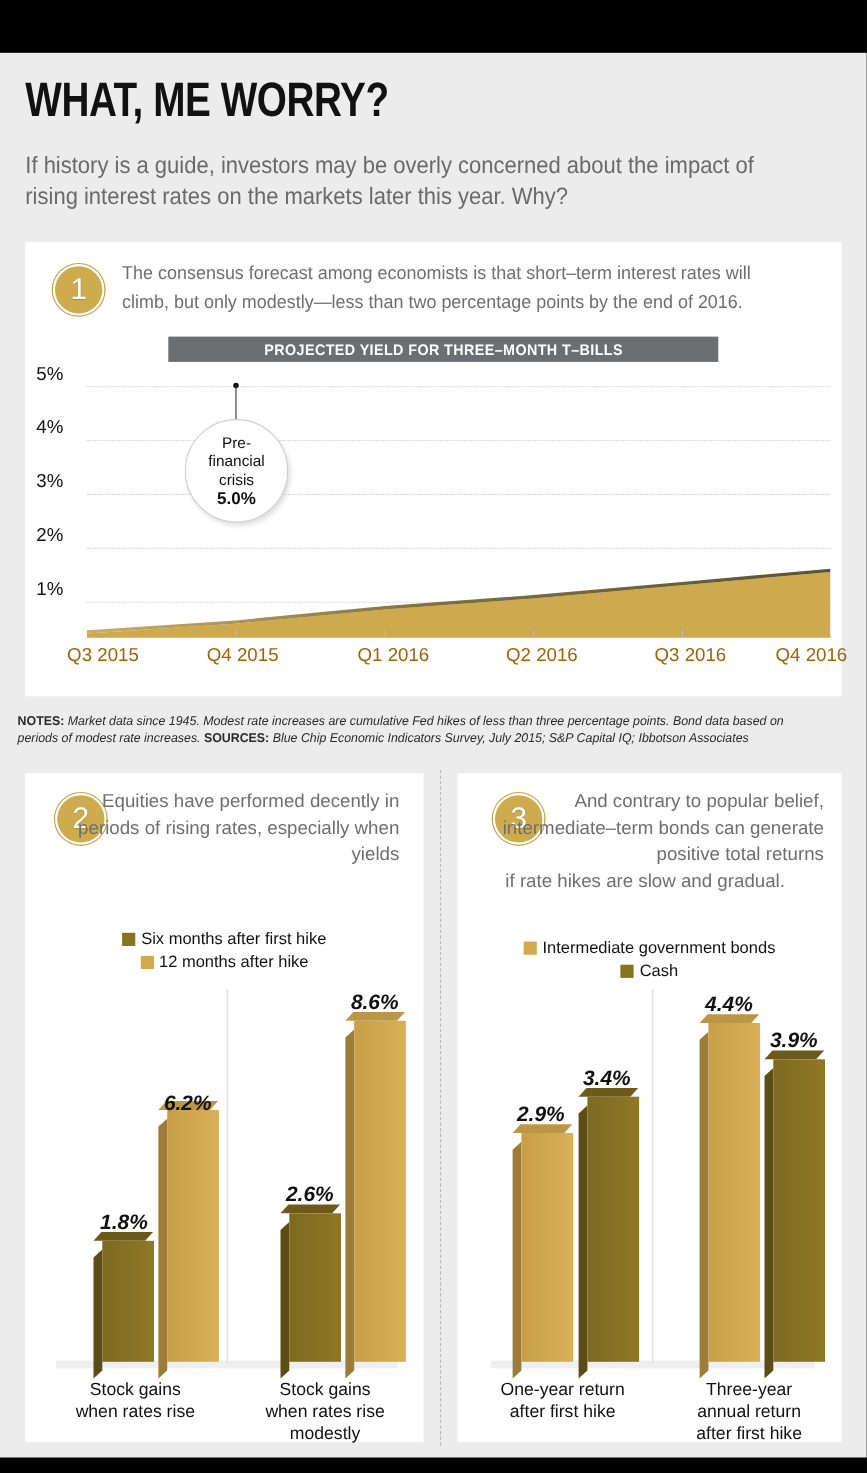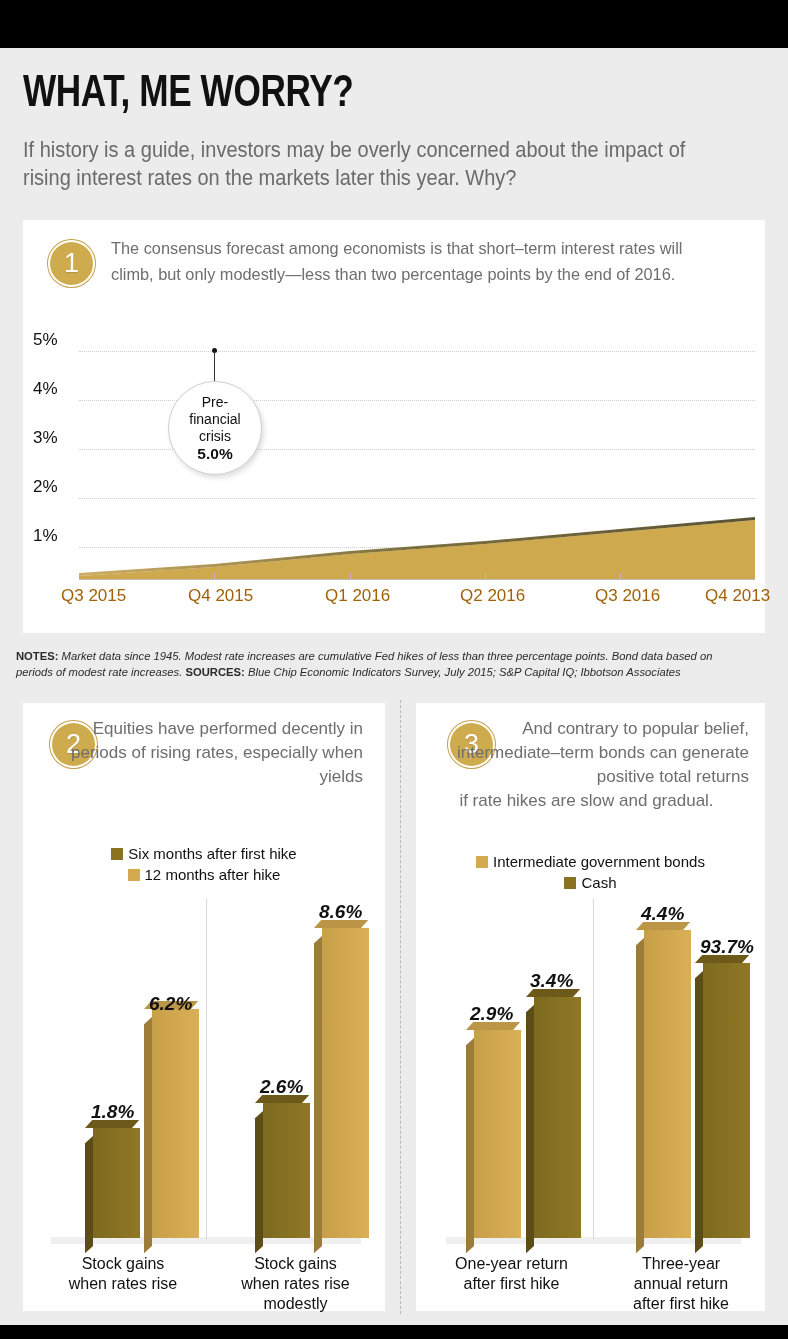--- a/index.html
+++ b/index.html
@@ -132,20 +132,23 @@
   <div class="canvas">
 
     <div class="hd-title">WHAT, ME WORRY?</div>
     <div class="hd-sub">If history is a guide, investors may be overly concerned about the impact of rising interest rates on the markets later this year. Why?</div>
 
     <div class="panel1">
 
       <div class="badge b1">1</div>
       <div class="p1-text">The consensus forecast among economists is that short–term interest rates will climb, but only modestly—less than two percentage points by the end of 2016.</div>
 
+      <div class="banner">
+        <span>PROJECTED YIELD FOR THREE–MONTH T–BILLS</span>
+      </div>
 
       <div class="plot">
 
         <div class="ylab" style="top:-4px">5%</div>
         <div class="ylab" style="top:45px">4%</div>
         <div class="ylab" style="top:94px">3%</div>
         <div class="ylab" style="top:143px">2%</div>
         <div class="ylab" style="top:192px">1%</div>
 
         <div class="gridline" style="top:17px"></div>
@@ -170,21 +173,21 @@
         <div class="tick" style="left:181px;top:239px;height:7px"></div>
         <div class="tick" style="left:317px;top:239px;height:7px"></div>
         <div class="tick" style="left:452px;top:239px;height:7px"></div>
         <div class="tick" style="left:587px;top:239px;height:7px"></div>
 
         <div class="xlab" style="left:28px;top:252px">Q3 2015</div>
         <div class="xlab" style="left:155px;top:252px">Q4 2015</div>
         <div class="xlab" style="left:292px;top:252px">Q1 2016</div>
         <div class="xlab" style="left:427px;top:252px">Q2 2016</div>
         <div class="xlab" style="left:562px;top:252px">Q3 2016</div>
-        <div class="xlab" style="left:672px;top:252px">Q4 2013</div>
+        <div class="xlab" style="left:672px;top:252px">Q4 2016</div>
 
         <div class="leaderdot" style="left:179px;top:14px"></div>
         <div class="leader" style="left:181px;top:17px;height:33px"></div>
         <div class="callout" style="left:135px;top:47px">
           <div>Pre-</div>
           <div>financial</div>
           <div>crisis</div>
           <b>5.0%</b>
         </div>
 
@@ -292,21 +295,21 @@
           <div class="topf" style="background:#bb9647;transform:skewX(-42deg);transform-origin:bottom left;"></div>
           <div class="face" style="background:linear-gradient(90deg,#c79f48,#d9b056);"></div>
         </div>
         <div class="barlabel" style="left:225px;top:200px">4.4%</div>
 
         <div class="bar" style="left:287px;top:260px;width:47px;height:275px">
           <div class="side" style="background:#5c4c16;transform:skewY(-42deg);transform-origin:top right;"></div>
           <div class="topf" style="background:#6d5a1a;transform:skewX(-42deg);transform-origin:bottom left;"></div>
           <div class="face" style="background:linear-gradient(90deg,#7d6a20,#8f7825);"></div>
         </div>
-        <div class="barlabel" style="left:284px;top:233px">93.7%</div>
+        <div class="barlabel" style="left:284px;top:233px">3.9%</div>
 
         <div class="catlabel" style="left:38px;top:551px;width:115px">One-year return after first hike</div>
         <div class="catlabel" style="left:200px;top:551px;width:130px">Three-year annual return after first hike</div>
       </div>
     </div>
 
   </div>
 </div>
 
 </body></html>

